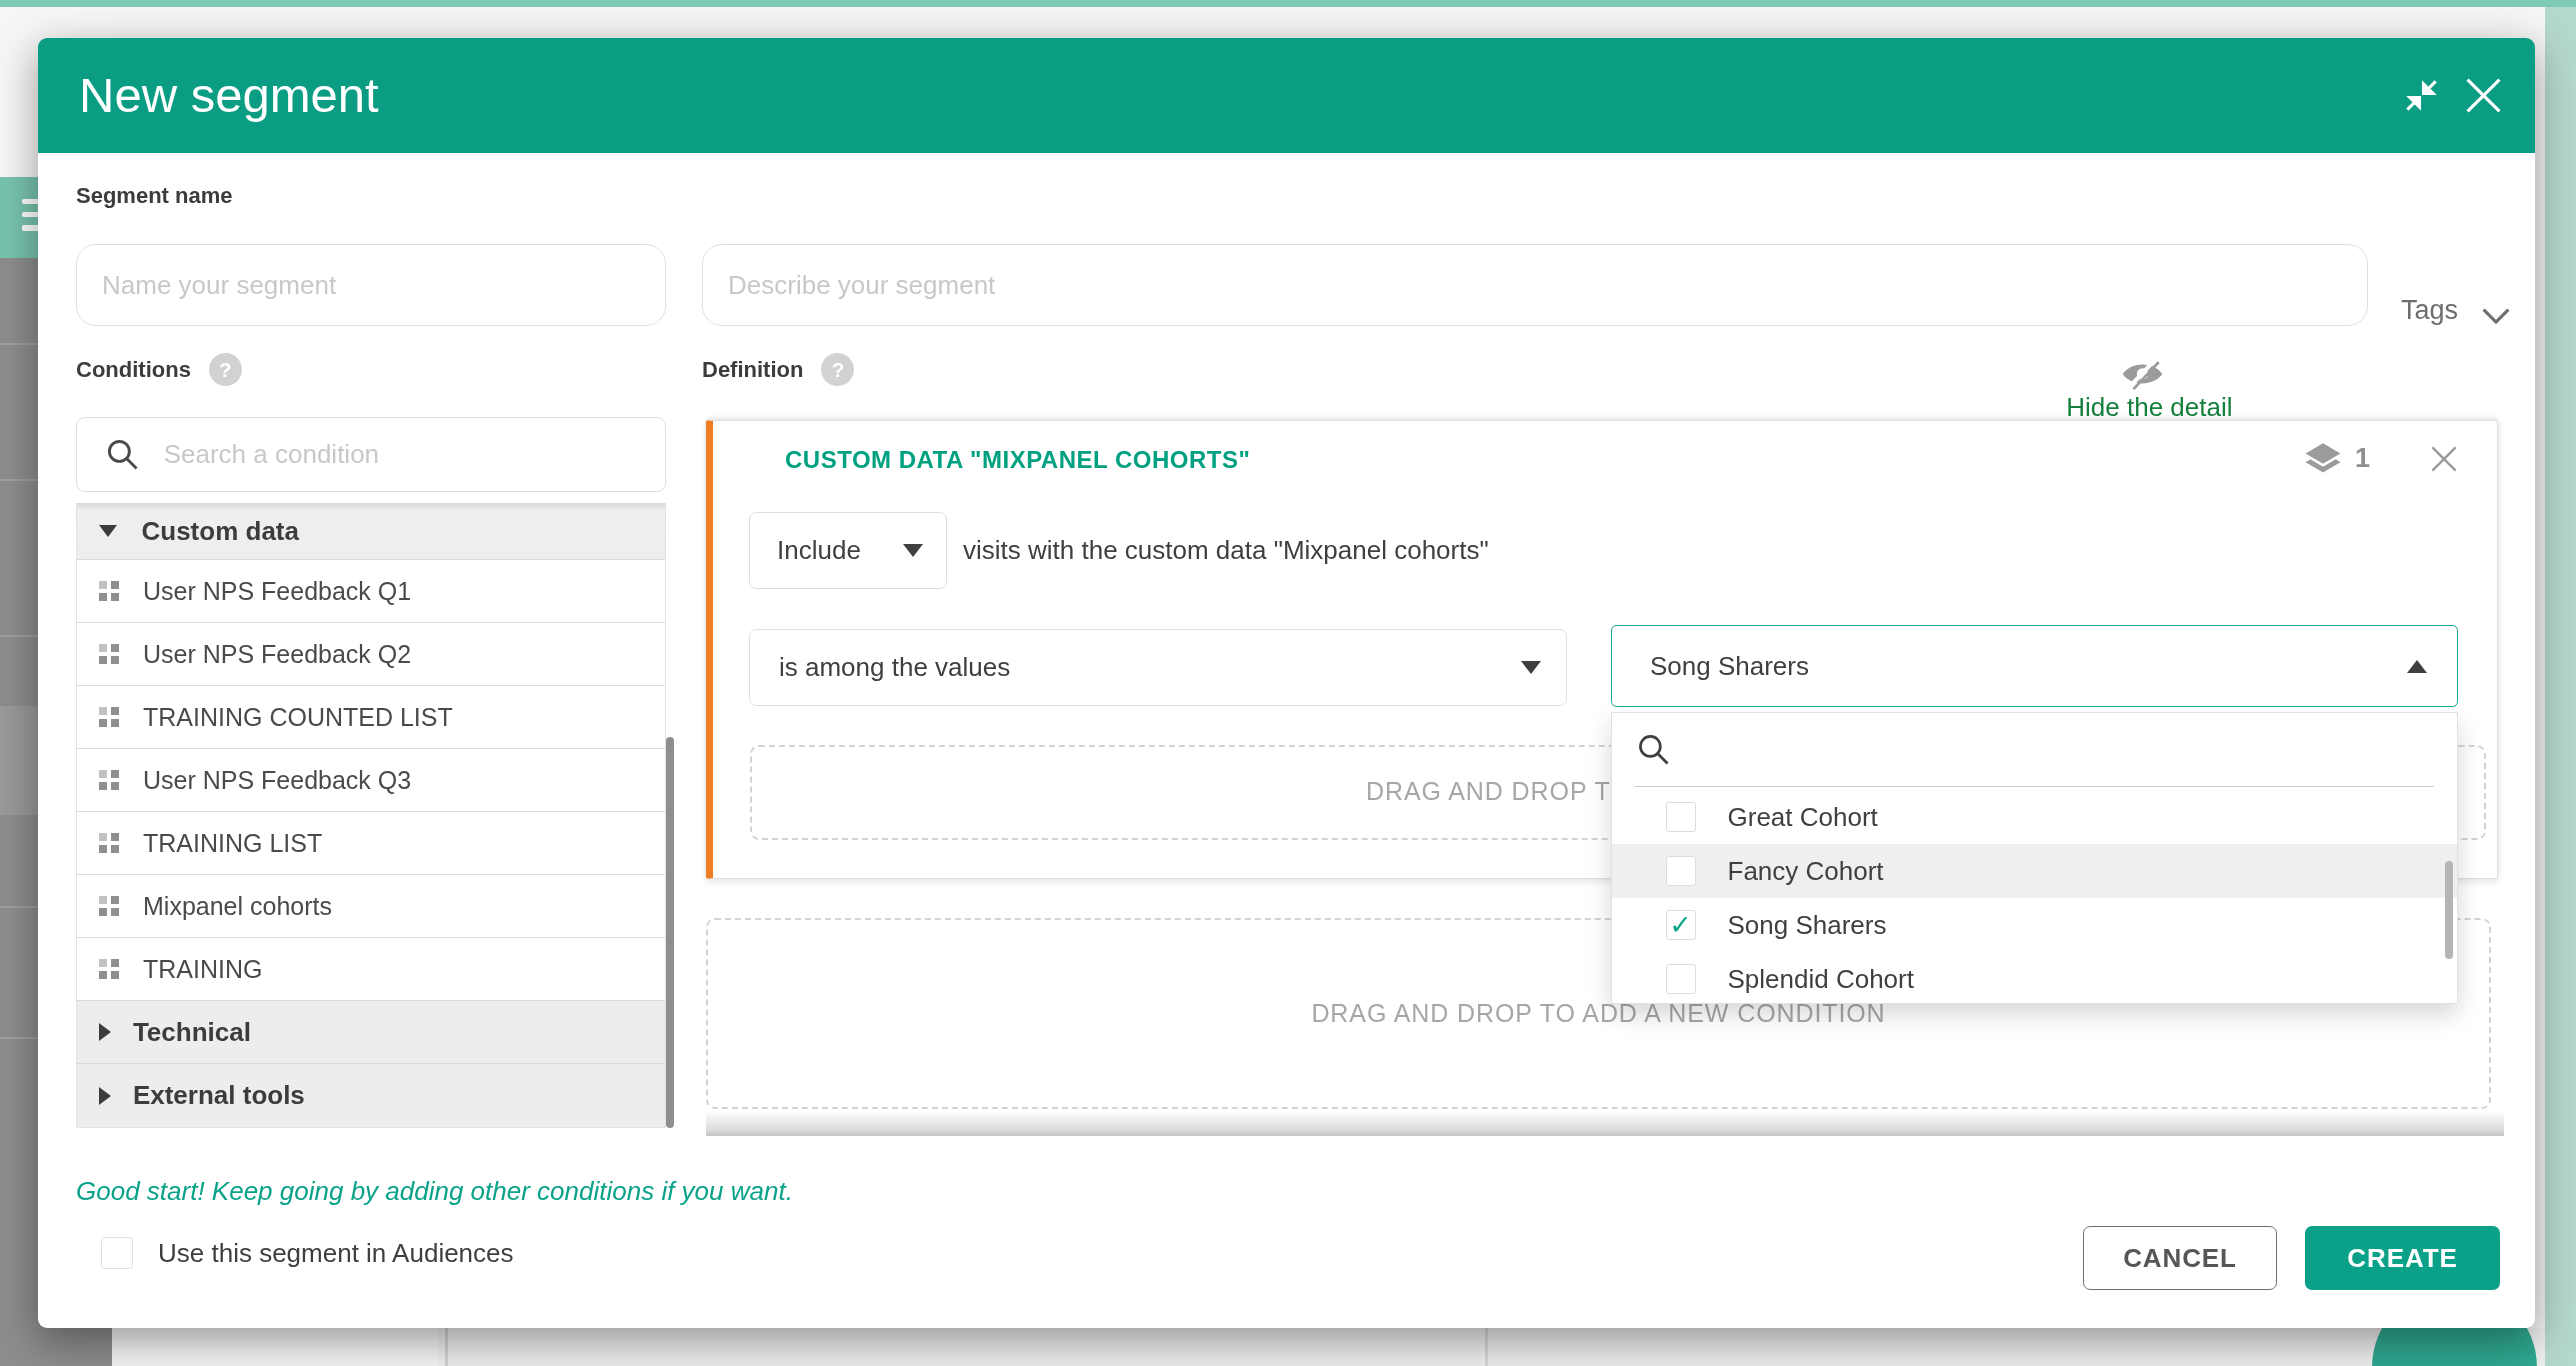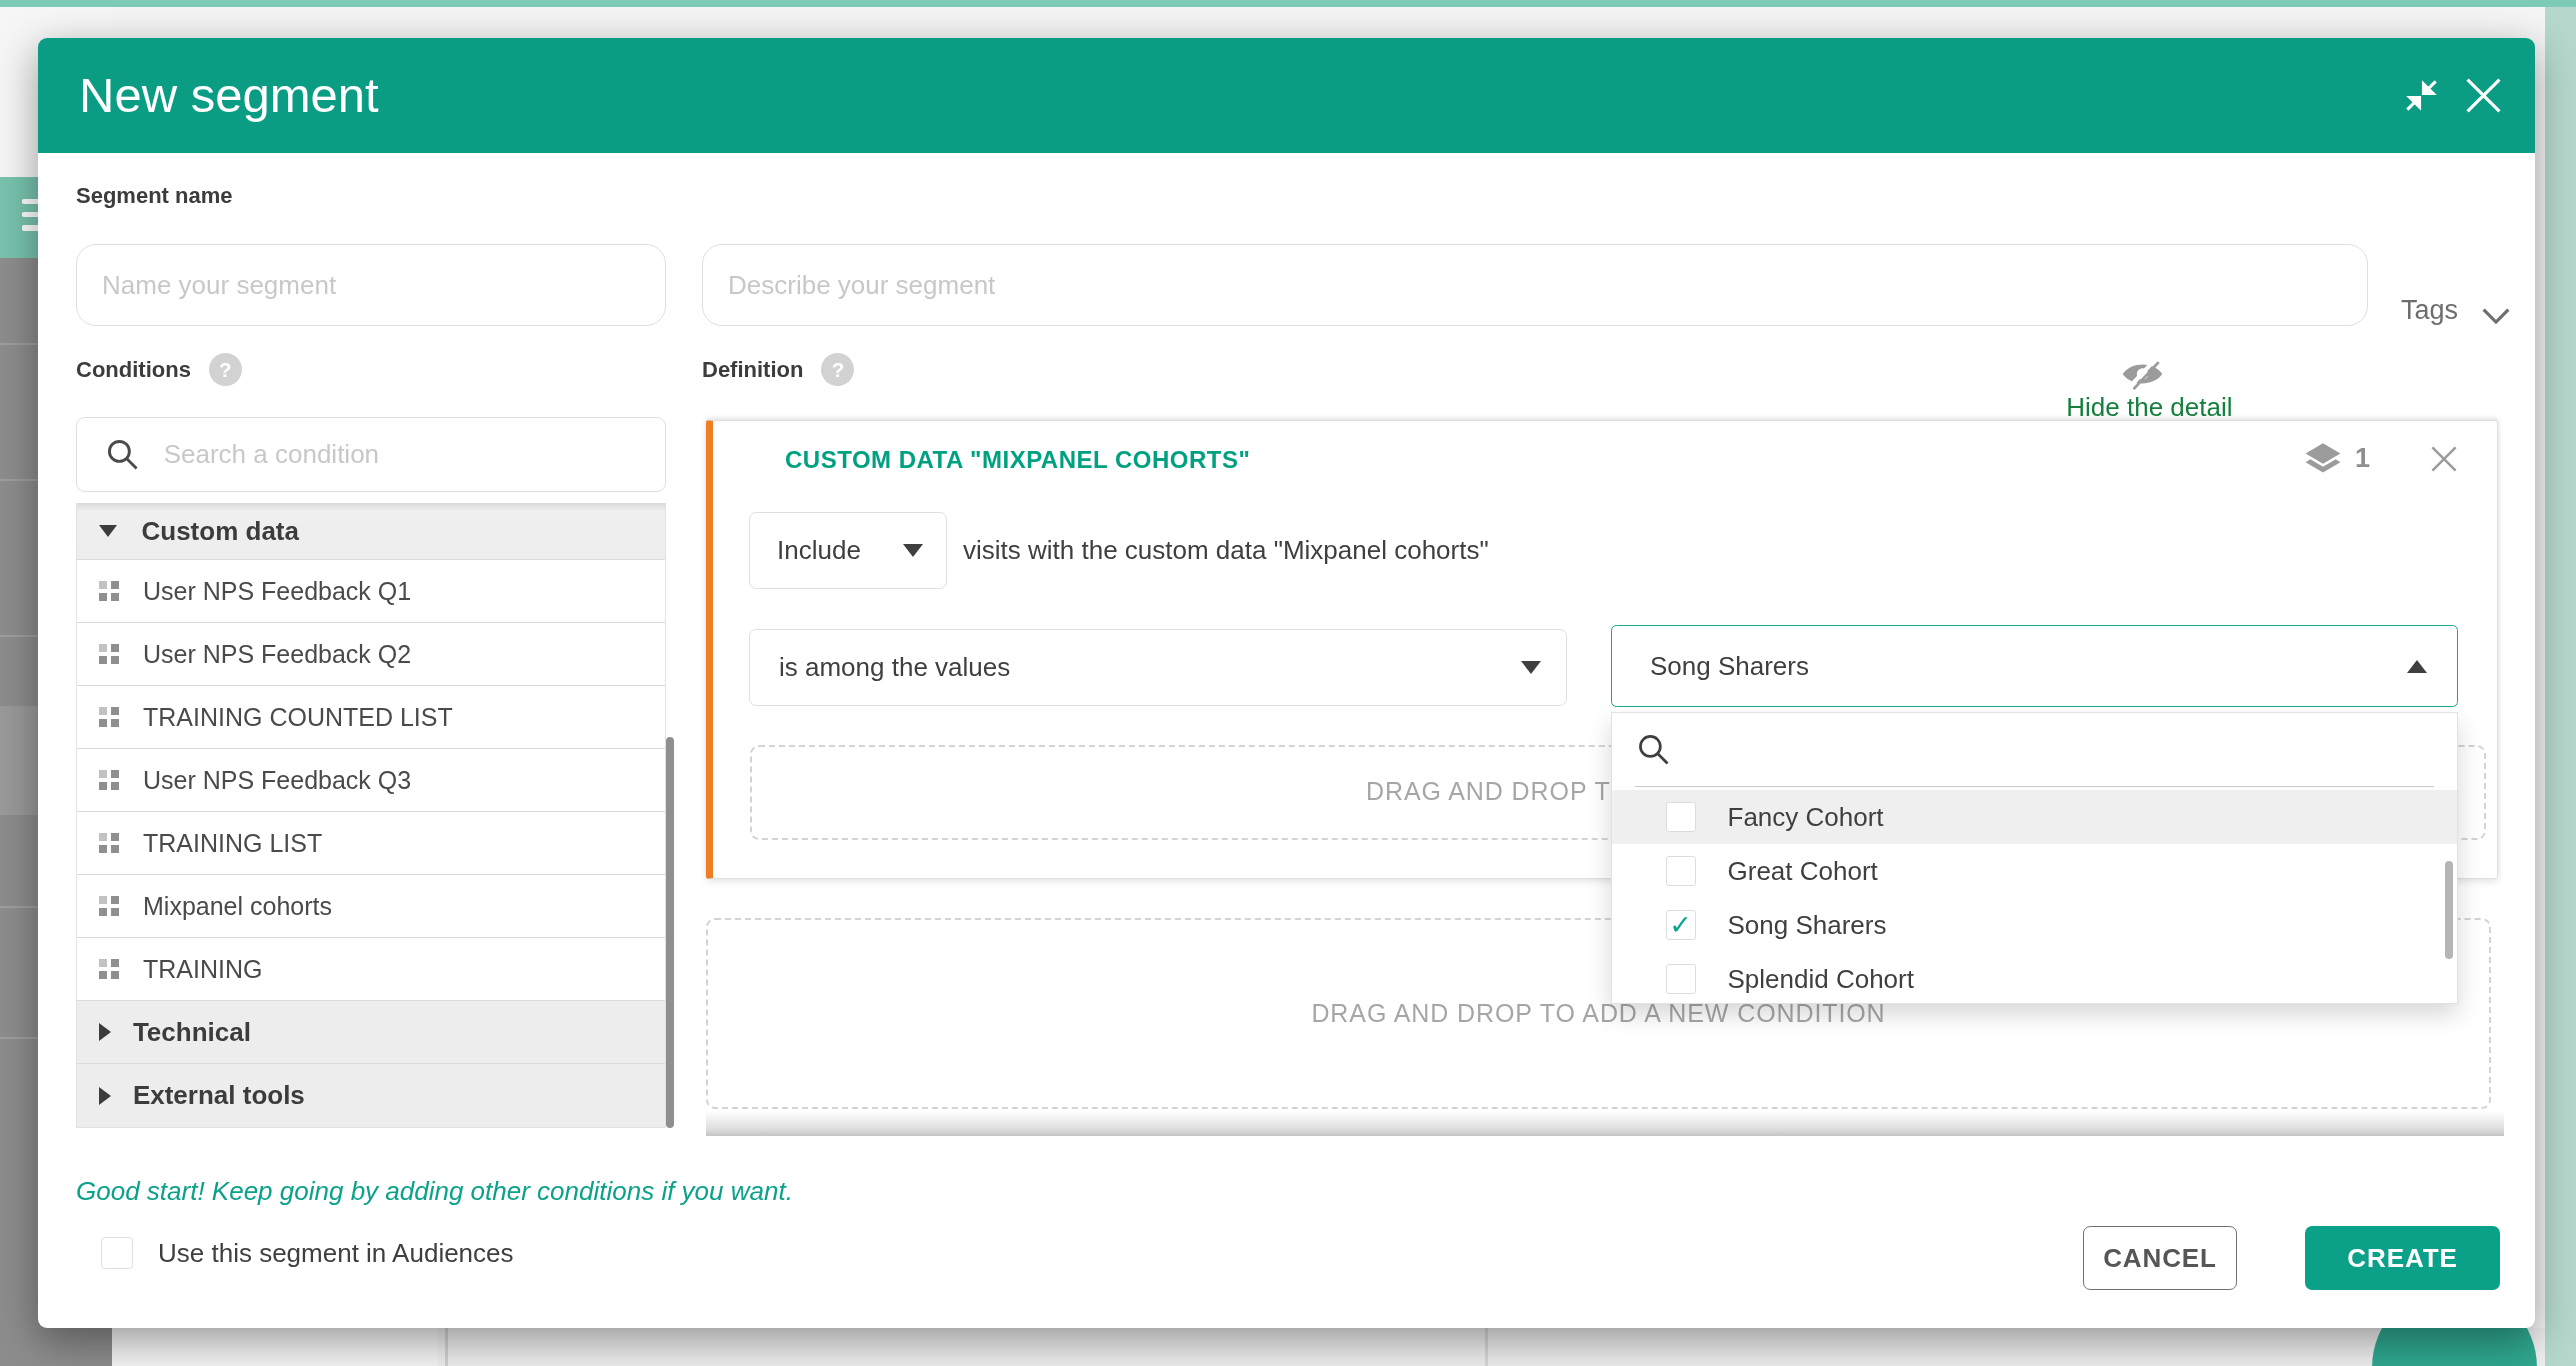--- a/index.html
+++ b/index.html
@@ -67,21 +67,21 @@
   .list-scroll{position:absolute;left:628px;top:699px;width:8px;height:391px;background:#8f8f8f;border-radius:4.5px;}
 
   .tip{position:absolute;left:38px;top:1138px;font-size:26px;font-style:italic;color:#0aa289;}
 
   .aud{position:absolute;left:38px;top:1199px;display:flex;align-items:center;cursor:pointer;}
   .cb{width:32px;height:32px;border:1.8px solid #e0e0e0;border-radius:3.6px;background:#fff;}
   .aud span{font-size:26px;color:#3f3f3f;margin-left:25px;}
 
   .btn{position:absolute;top:1188px;height:64px;border-radius:7.2px;font-size:26px;font-weight:700;letter-spacing:0.9px;
        display:flex;align-items:center;justify-content:center;cursor:pointer;}
-  .btn-cancel{left:2045px;width:154px;background:#fff;border:1.8px solid #6f6f6f;color:#565656;}
+  .btn-cancel{left:2045px;width:194px;background:#fff;border:1.8px solid #6f6f6f;color:#565656;}
   .btn-create{left:2267px;width:195px;background:#0ba188;color:#fff;}
 
   
   .card{position:absolute;left:668px;top:382px;width:1792px;height:459px;background:#fff;
         border:0.9px solid #e0e0e0;border-left:7.2px solid #ee7d23;border-radius:2.7px;
         box-shadow:0 -2.7px 4.5px rgba(0,0,0,.07),0 2.7px 7.2px rgba(0,0,0,.10);}
   .card-title{position:absolute;left:72px;top:25px;font-size:24px;font-weight:700;color:#00a181;letter-spacing:0.5px;}
   .card-tools{position:absolute;right:36px;top:19.7px;display:flex;align-items:center;}
   .count{font-size:27px;font-weight:700;color:#8f8f8f;margin:0 57px 0 12.5px;}
 
@@ -331,27 +331,27 @@
       </div>
     </div>
 
     <div class="dd">
       <svg width="38" height="38" viewBox="0 0 42 42" style="position:absolute;left:23px;top:18px">
         <circle cx="17" cy="17" r="11" fill="none" stroke="#3f3f3f" stroke-width="3"></circle>
         <line x1="25.5" y1="25.5" x2="36" y2="36" stroke="#3f3f3f" stroke-width="3"></line>
       </svg>
       <div class="dd-div"></div>
       <div class="dd-opts">
+        <div class="opt">
+          <span class="cb"></span>
+          <span>Great Cohort</span>
+          </div>
         <div class="opt hover">
           <span class="cb"></span>
           <span>Fancy Cohort</span>
-          </div>
-        <div class="opt">
-          <span class="cb"></span>
-          <span>Great Cohort</span>
           </div>
         <div class="opt checked">
           <span class="cb"></span>
           <span>Song Sharers</span>
           </div>
         <div class="opt">
           <span class="cb"></span>
           <span>Splendid Cohort</span>
           </div>
       </div>

